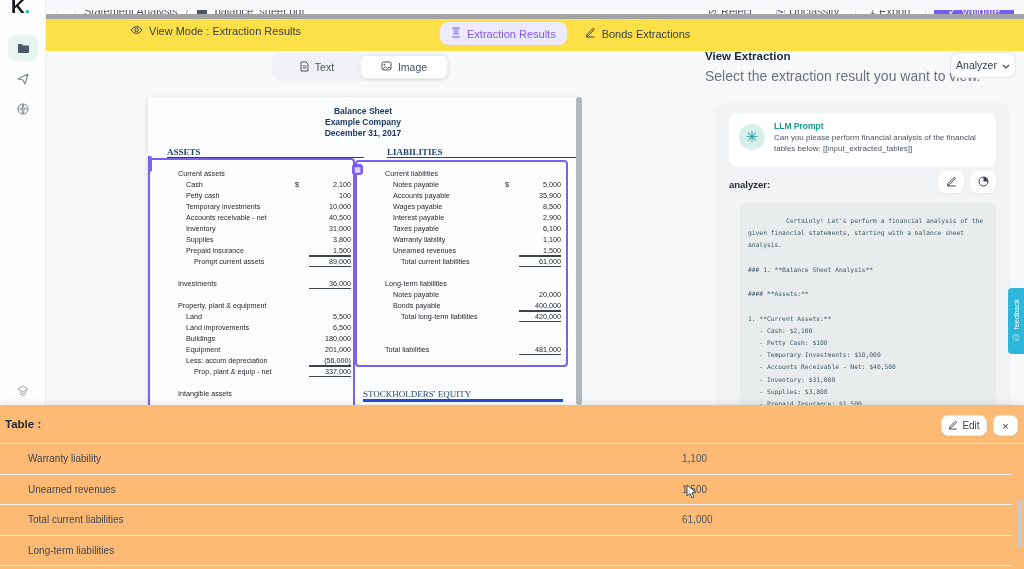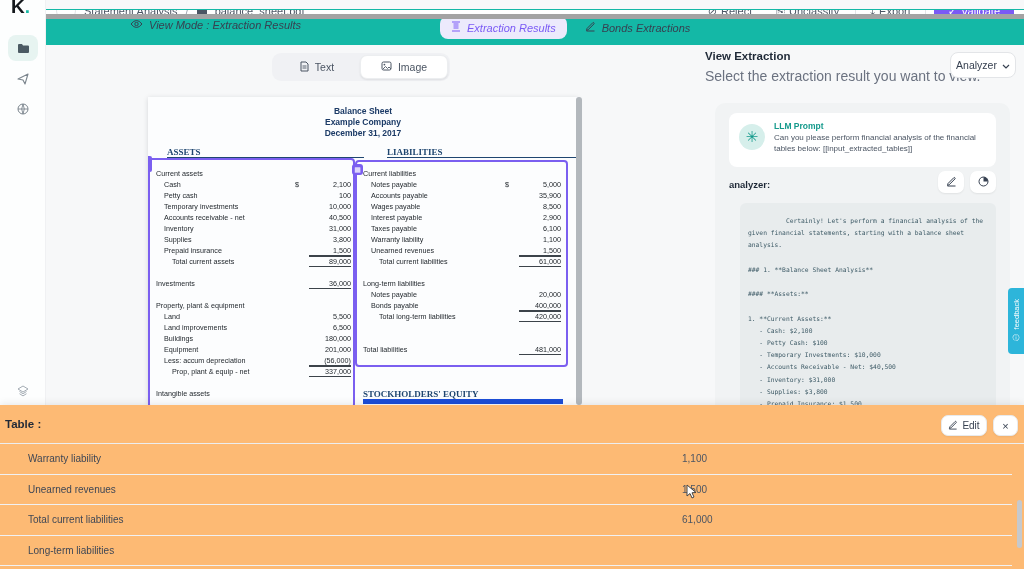--- a/index.html
+++ b/index.html
@@ -21,21 +21,21 @@
 
   
   .sidebar { left:0; top:0; width:46px; height:405px; background:#fdfefe; border-right:1px solid #f0f1f3; z-index:4; }
   .logo { position:absolute; top:-4px; left:11px; font-size:19px; font-weight:800; color:#14181c; }
   .logo i { font-style:normal; color:#18b8a4; }
   .side-btn { position:absolute; left:8px; width:30px; height:26px; border-radius:8px; display:flex; align-items:center; justify-content:center; }
   .side-btn.active { background:#e7f4f1; }
   .side-btn svg { display:block; }
 
   
-  .viewbar { left:46px; top:9px; right:0; height:36px; background:#14b8a6; z-index:3;font-style:italic; }
+  .viewbar { left:46px; top:15px; right:0; height:36px; background:#fde047; z-index:3; }
   .viewmode { position:absolute; left:84px; top:10px; display:flex; align-items:center; gap:6px; font-size:11px; color:#374151; }
   .tabs { position:absolute; left:394px; top:7px; display:flex; align-items:center; gap:18px; }
   .tab-pill { display:flex; align-items:center; gap:6px; font-size:11px; padding:5px 11px; border-radius:8px; }
   .tab-pill.active { background:#eceafc; color:#7a5af5; }
   .tab-plain { display:flex; align-items:center; gap:6px; font-size:11px; color:#374151; }
 
   
   .toggle { left:272px; top:53px; width:178px; height:28px; background:#f0f1f4; border-radius:9px; display:flex; align-items:center; padding:2px; z-index:2; }
   .toggle-opt { flex:1; height:24px; display:flex; align-items:center; justify-content:center; gap:6px; font-size:10.5px; color:#4b5563; border-radius:7px; }
   .toggle-opt.active { background:#fff; border:1px solid #eceef0; box-shadow:0 1px 2px rgba(0,0,0,.08); }
@@ -49,28 +49,28 @@
   .bs-box { position:absolute; border:2px solid #7b5ff0; border-radius:4px; }
   .bs-box.left { left:0px; top:61px; width:207px; height:250px; }
   .bs-box.right { left:207px; top:63px; width:213px; height:207px; }
   .bs-tab { position:absolute; left:-3px; top:59px; width:7px; height:16px; background:#7b5ff0; border-radius:2px; }
   .bs-badge { position:absolute; left:204px; top:67px; width:11px; height:11px; background:#7b5ff0; border-radius:3px; color:#fff; font-size:7px; display:flex; align-items:center; justify-content:center; }
   .bs-rows { position:absolute; top:71px; font-size:7.2px; color:#23292e; }
   .bs-rows.left { left:8px; width:195px; }
   .bs-rows.right { left:215px; width:198px; }
   .bs-row { height:11px; display:flex; align-items:center; }
   .bs-row.sp { height:11px; }
-  .bs-label { flex:1; white-space:nowrap; overflow:hidden; }
+  .bs-label { flex:1; white-space:nowrap; overflow:hidden;margin-left:22px; }
   .bs-row.item .bs-label { padding-left:8px; }
   .bs-row.tot .bs-label { padding-left:16px; }
   .bs-dollar { width:14px; }
   .bs-val { width:42px; text-align:right; }
   .bs-row.ub .bs-val { border-bottom:1px solid #3c434a; }
   .bs-row.tot .bs-val { border-top:1px solid #3c434a; }
-  .bs-equity { position:absolute; top:292px; left:215px; width:200px; font-family:"Liberation Serif", serif; font-weight:bold; font-size:9px; color:#1f4670; border-bottom:5px solid #1d4ed8; }
+  .bs-equity { position:absolute; top:292px; left:215px; width:200px; font-family:"Liberation Serif", serif; font-weight:normal; font-size:9px; color:#1f4670; border-bottom:3px solid #1d4ed8; }
   .doc-scrollbar { left:576px; top:97px; width:6px; height:308px; background:#b3b8bd; border-radius:3px; z-index:2; }
 
   
   .vx-title { left:705px; top:50px; font-size:11.5px; font-weight:bold; color:#1f2937; }
   .vx-sub { left:705px; top:68px; font-size:14px; color:#6b7280; }
   .analyzer-dd { left:950px; top:52px; width:66px; height:26px; background:#fff; border:1px solid #e3e5e8; border-radius:8px; display:flex; align-items:center; justify-content:center; gap:5px; font-size:10.5px; color:#374151; z-index:2; }
   .vx-card { left:715px; top:103px; width:295px; height:302px; background:#f1f3f4; border-radius:10px 10px 0 0; z-index:1; overflow:hidden; }
   .llm-card { position:absolute; left:14px; top:10px; width:267px; height:54px; background:#fff; border-radius:8px; display:flex; padding:8px 10px; gap:9px; }
   .llm-ico { width:26px; height:26px; border-radius:50%; background:#d6efeb; color:#159a8c; font-size:15px; display:flex; align-items:center; justify-content:center; flex-shrink:0; margin-top:3px; }
   .llm-name { font-size:8.5px; font-weight:bold; color:#159a8c; margin-bottom:2px; }
@@ -273,21 +273,21 @@
         <span class="bs-val">3,800</span>
       </div>
 
       <div class="bs-row item ub">
         <span class="bs-label">Prepaid insurance</span>
         <span class="bs-dollar"></span>
         <span class="bs-val">1,500</span>
       </div>
 
       <div class="bs-row tot ub">
-        <span class="bs-label">Total current assets</span>
+        <span class="bs-label">Prompt current assets</span>
         <span class="bs-dollar"></span>
         <span class="bs-val">89,000</span>
       </div>
 
       <div class="bs-row sp">
         <span class="bs-label"></span>
         <span class="bs-dollar"></span>
         <span class="bs-val"></span>
       </div>
 

